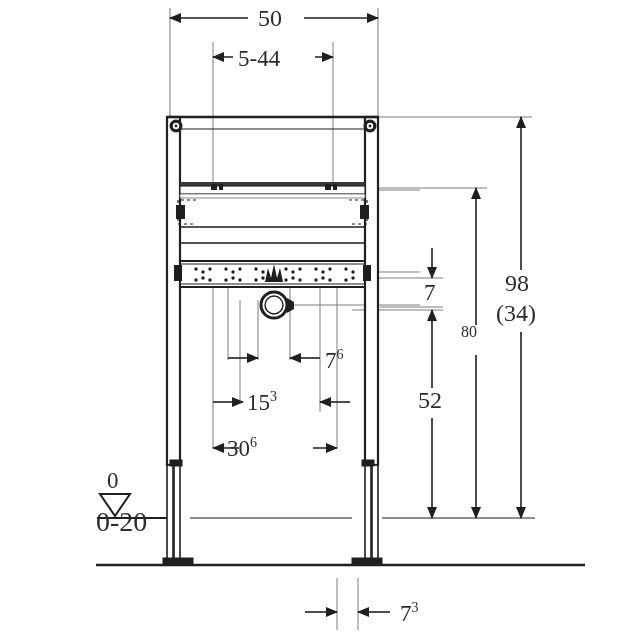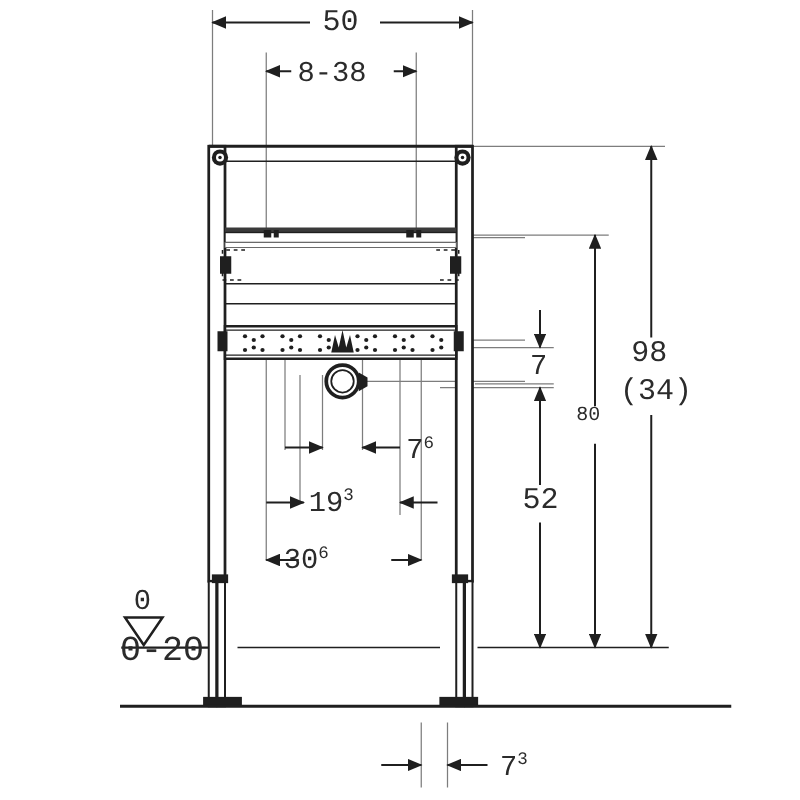--- a/index.html
+++ b/index.html
@@ -3,21 +3,21 @@
 <meta charset="utf-8">
 <style>
   html,body{margin:0;padding:0;background:#ffffff;}
   body{
     width:640px;height:640px;overflow:hidden;
     font-family:"Liberation Sans", sans-serif;
     color:#1a1a1a;
   }
   #stage{position:relative;width:640px;height:640px;}
   svg#dwg{position:absolute;left:0;top:0;width:640px;height:640px;display:block;}
-  .lbl{position:absolute;font-family:Liberation Mono, monospace;color:#2b2b2b;white-space:nowrap;}
+  .lbl{position:absolute;font-family:Liberation Serif, serif;color:#2b2b2b;white-space:nowrap;}
 </style>
 </head>
 <body>
 
 <div id="stage">
 
 <svg id="dwg" viewBox="0 0 640 640" xmlns="http://www.w3.org/2000/svg">
 
   <defs>
     <marker id="arrIn" markerWidth="12" markerHeight="10" refX="11" refY="5" orient="auto" markerUnits="userSpaceOnUse">
@@ -219,38 +219,38 @@
 
   <g>
     <line x1="305" y1="612" x2="337" y2="612" stroke="#1f1f1f" stroke-width="1.6" marker-end="url(#arrIn)"></line>
     <line x1="390" y1="612" x2="358" y2="612" stroke="#1f1f1f" stroke-width="1.6" marker-end="url(#arrIn)"></line>
   </g>
 
 </svg>
 
 <div class="lbl" style="left:258px;top:5px;font-size:24px;">50</div>
 
-<div class="lbl" style="left:238px;top:46px;font-size:23px;">8-38</div>
+<div class="lbl" style="left:238px;top:46px;font-size:23px;">5-44</div>
 
 <div class="lbl" style="left:424px;top:280px;font-size:23px;">7</div>
 
 <div class="lbl" style="left:418px;top:387px;font-size:24px;">52</div>
 
 <div class="lbl" style="left:461px;top:323px;font-size:16px;">80</div>
 
 <div class="lbl" style="left:505px;top:270px;font-size:24px;">98</div>
 
 <div class="lbl" style="left:496px;top:300px;font-size:24px;">(34)</div>
 
 <div class="lbl" style="left:325px;top:347px;font-size:23px;">
   <span>7</span><sup style="font-size:14px;">6</sup>
 </div>
 
 <div class="lbl" style="left:247px;top:389px;font-size:23px;">
-  <span>19</span><sup style="font-size:14px;">3</sup>
+  <span>15</span><sup style="font-size:14px;">3</sup>
 </div>
 
 <div class="lbl" style="left:227px;top:435px;font-size:23px;">
   <span>30</span><sup style="font-size:14px;">6</sup>
 </div>
 
 <div class="lbl" style="left:400px;top:600px;font-size:23px;">
   <span>7</span><sup style="font-size:14px;">3</sup>
 </div>
 

